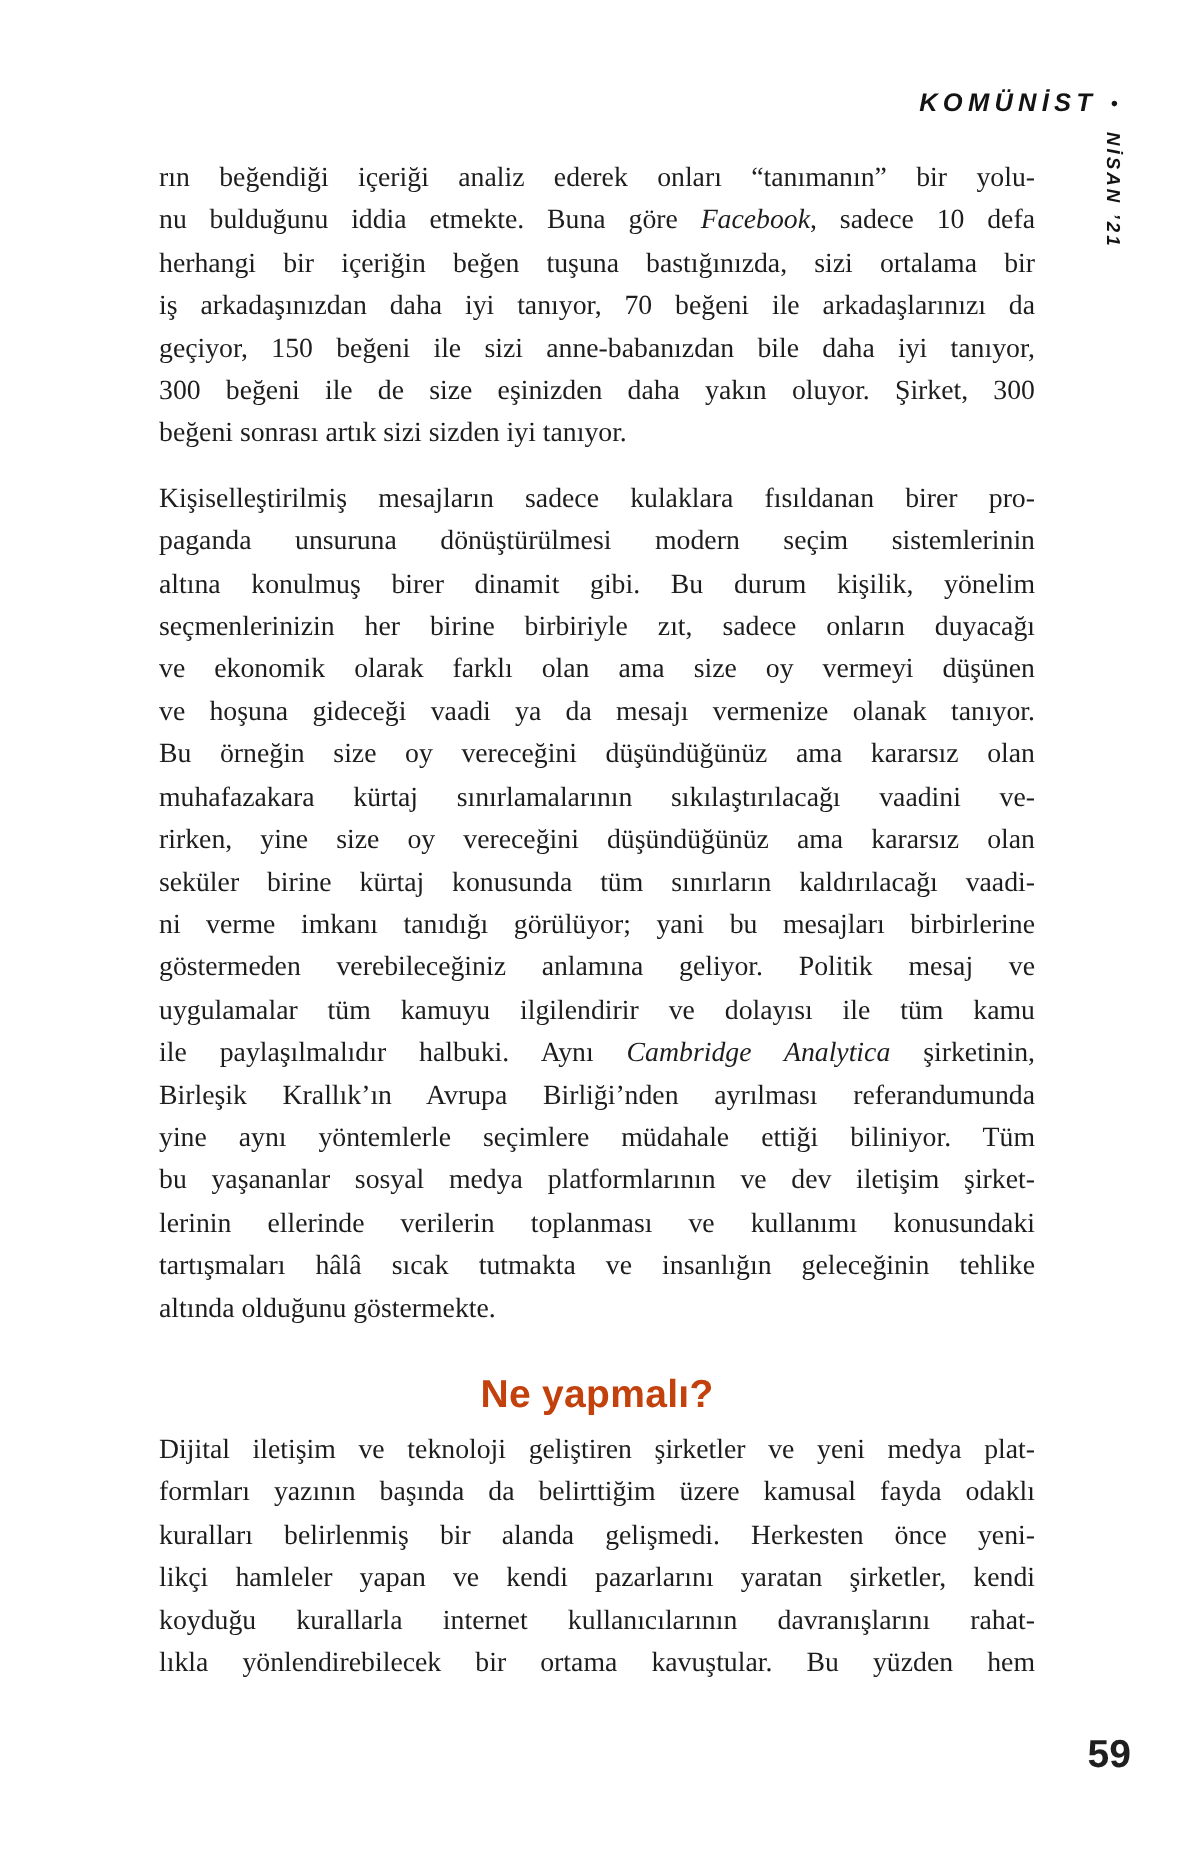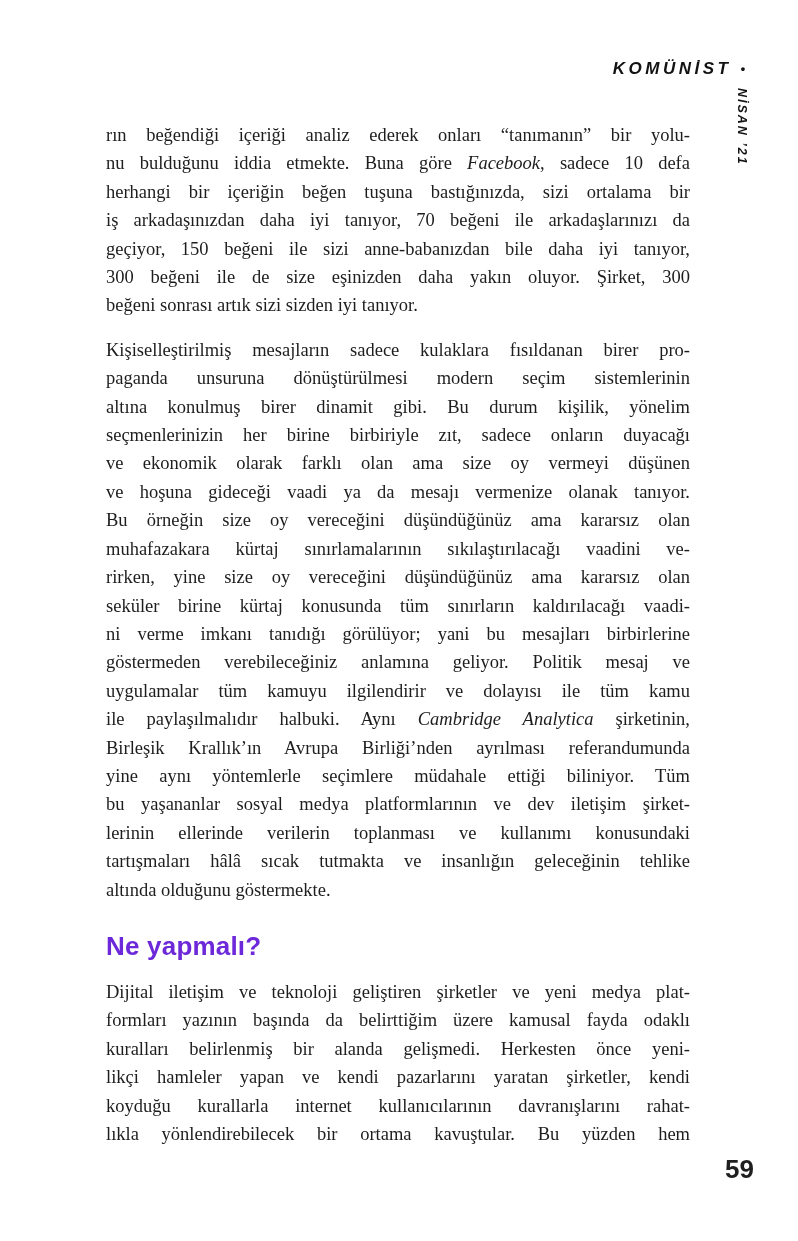--- a/index.html
+++ b/index.html
@@ -52,40 +52,41 @@
 
   
   .body-text {
     position: absolute;
     left: 106px;
     top: 105px;
     width: 584px;
     font-size: 18.5px;
     line-height: 28.4px;
   }
-  .paragraph { margin: 16px 0 15px 0; }
+  .paragraph { margin: 0 0 15px 0; }
   .paragraph:last-child { margin-bottom: 0; }
   .line {
     text-align: justify;
     text-align-last: justify;
     white-space: normal;
   }
   .line.end {
     text-align-last: left;
   }
   .italic { font-style: italic; }
 
   .section-heading {
     font-family: "Liberation Sans", sans-serif;
     font-weight: 600;
     font-size: 26px;
     line-height: 32px;
     letter-spacing: 0.2px;
-    color: #6d28d9;
+    color: #c2410c;
     margin: 26px 0 8px 0;
+    text-align: center;
   }
 
   
   .pagenum {
     position: absolute;
     top: 1154px;
     right: 44px;
     font-family: Liberation Sans, sans-serif;
     font-weight: 600;
     font-size: 26px;

